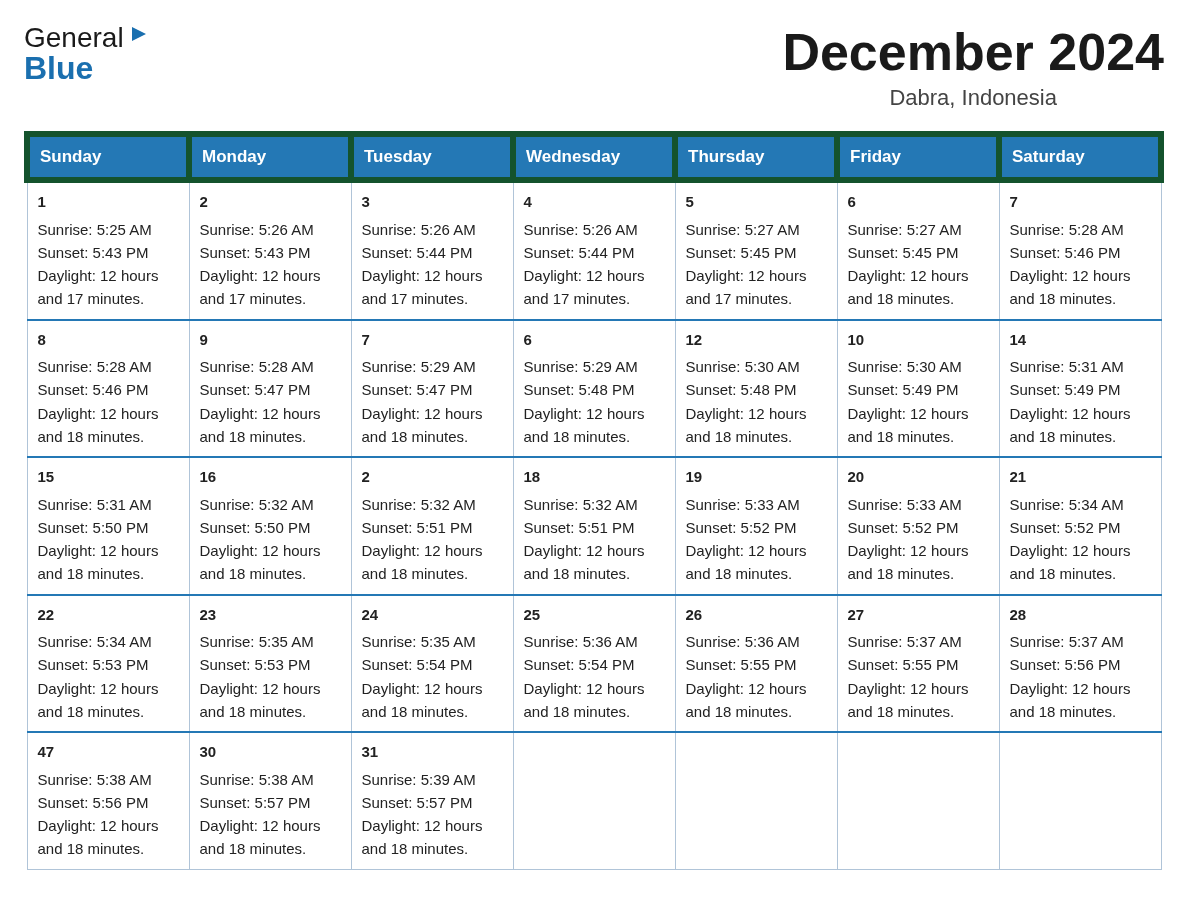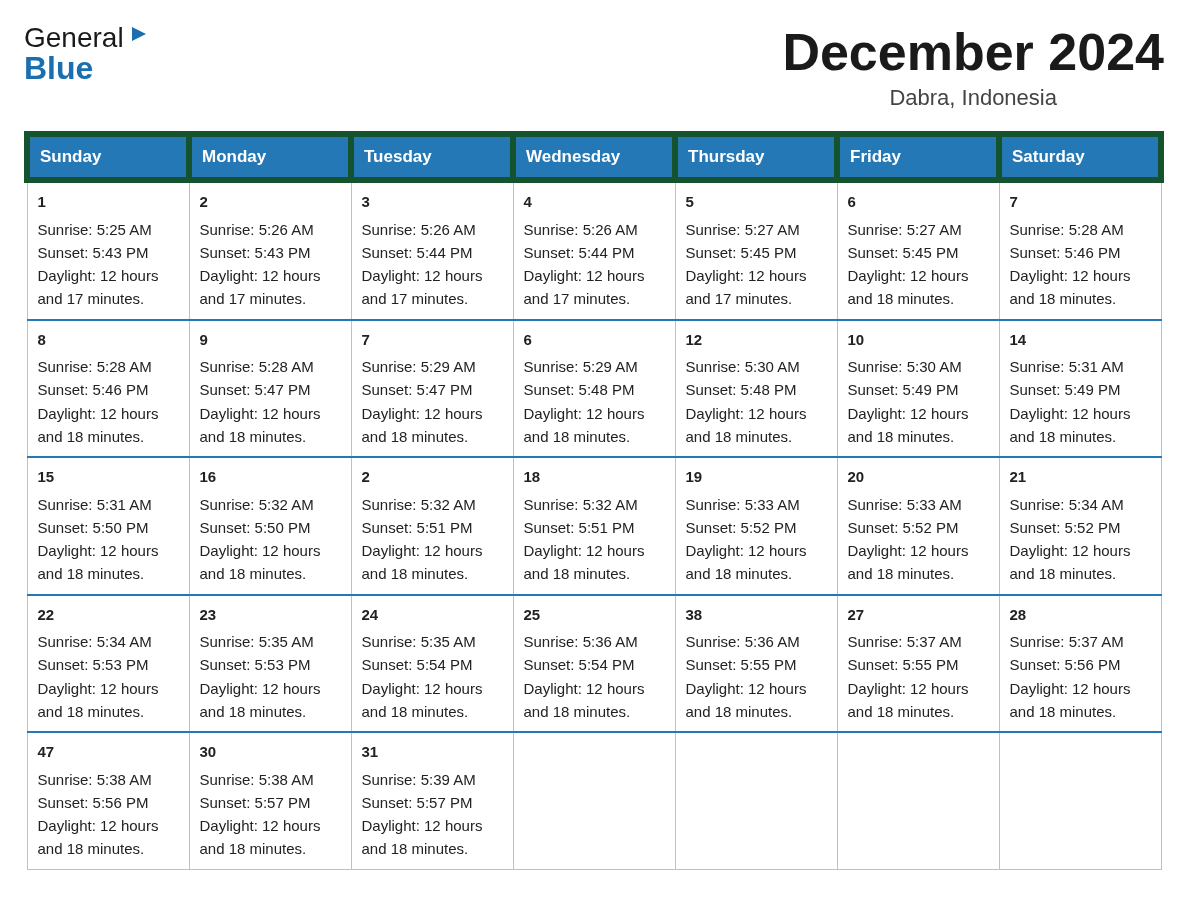--- a/index.html
+++ b/index.html
@@ -225,21 +225,21 @@
         </td>
         <td>
           <span class="day-number">24</span>
           <div class="day-info">Sunrise: 5:35 AM<br>Sunset: 5:54 PM<br>Daylight: 12 hours and 18 minutes.</div>
         </td>
         <td>
           <span class="day-number">25</span>
           <div class="day-info">Sunrise: 5:36 AM<br>Sunset: 5:54 PM<br>Daylight: 12 hours and 18 minutes.</div>
         </td>
         <td>
-          <span class="day-number">38</span>
+          <span class="day-number">26</span>
           <div class="day-info">Sunrise: 5:36 AM<br>Sunset: 5:55 PM<br>Daylight: 12 hours and 18 minutes.</div>
         </td>
         <td>
           <span class="day-number">27</span>
           <div class="day-info">Sunrise: 5:37 AM<br>Sunset: 5:55 PM<br>Daylight: 12 hours and 18 minutes.</div>
         </td>
         <td>
           <span class="day-number">28</span>
           <div class="day-info">Sunrise: 5:37 AM<br>Sunset: 5:56 PM<br>Daylight: 12 hours and 18 minutes.</div>
         </td>

